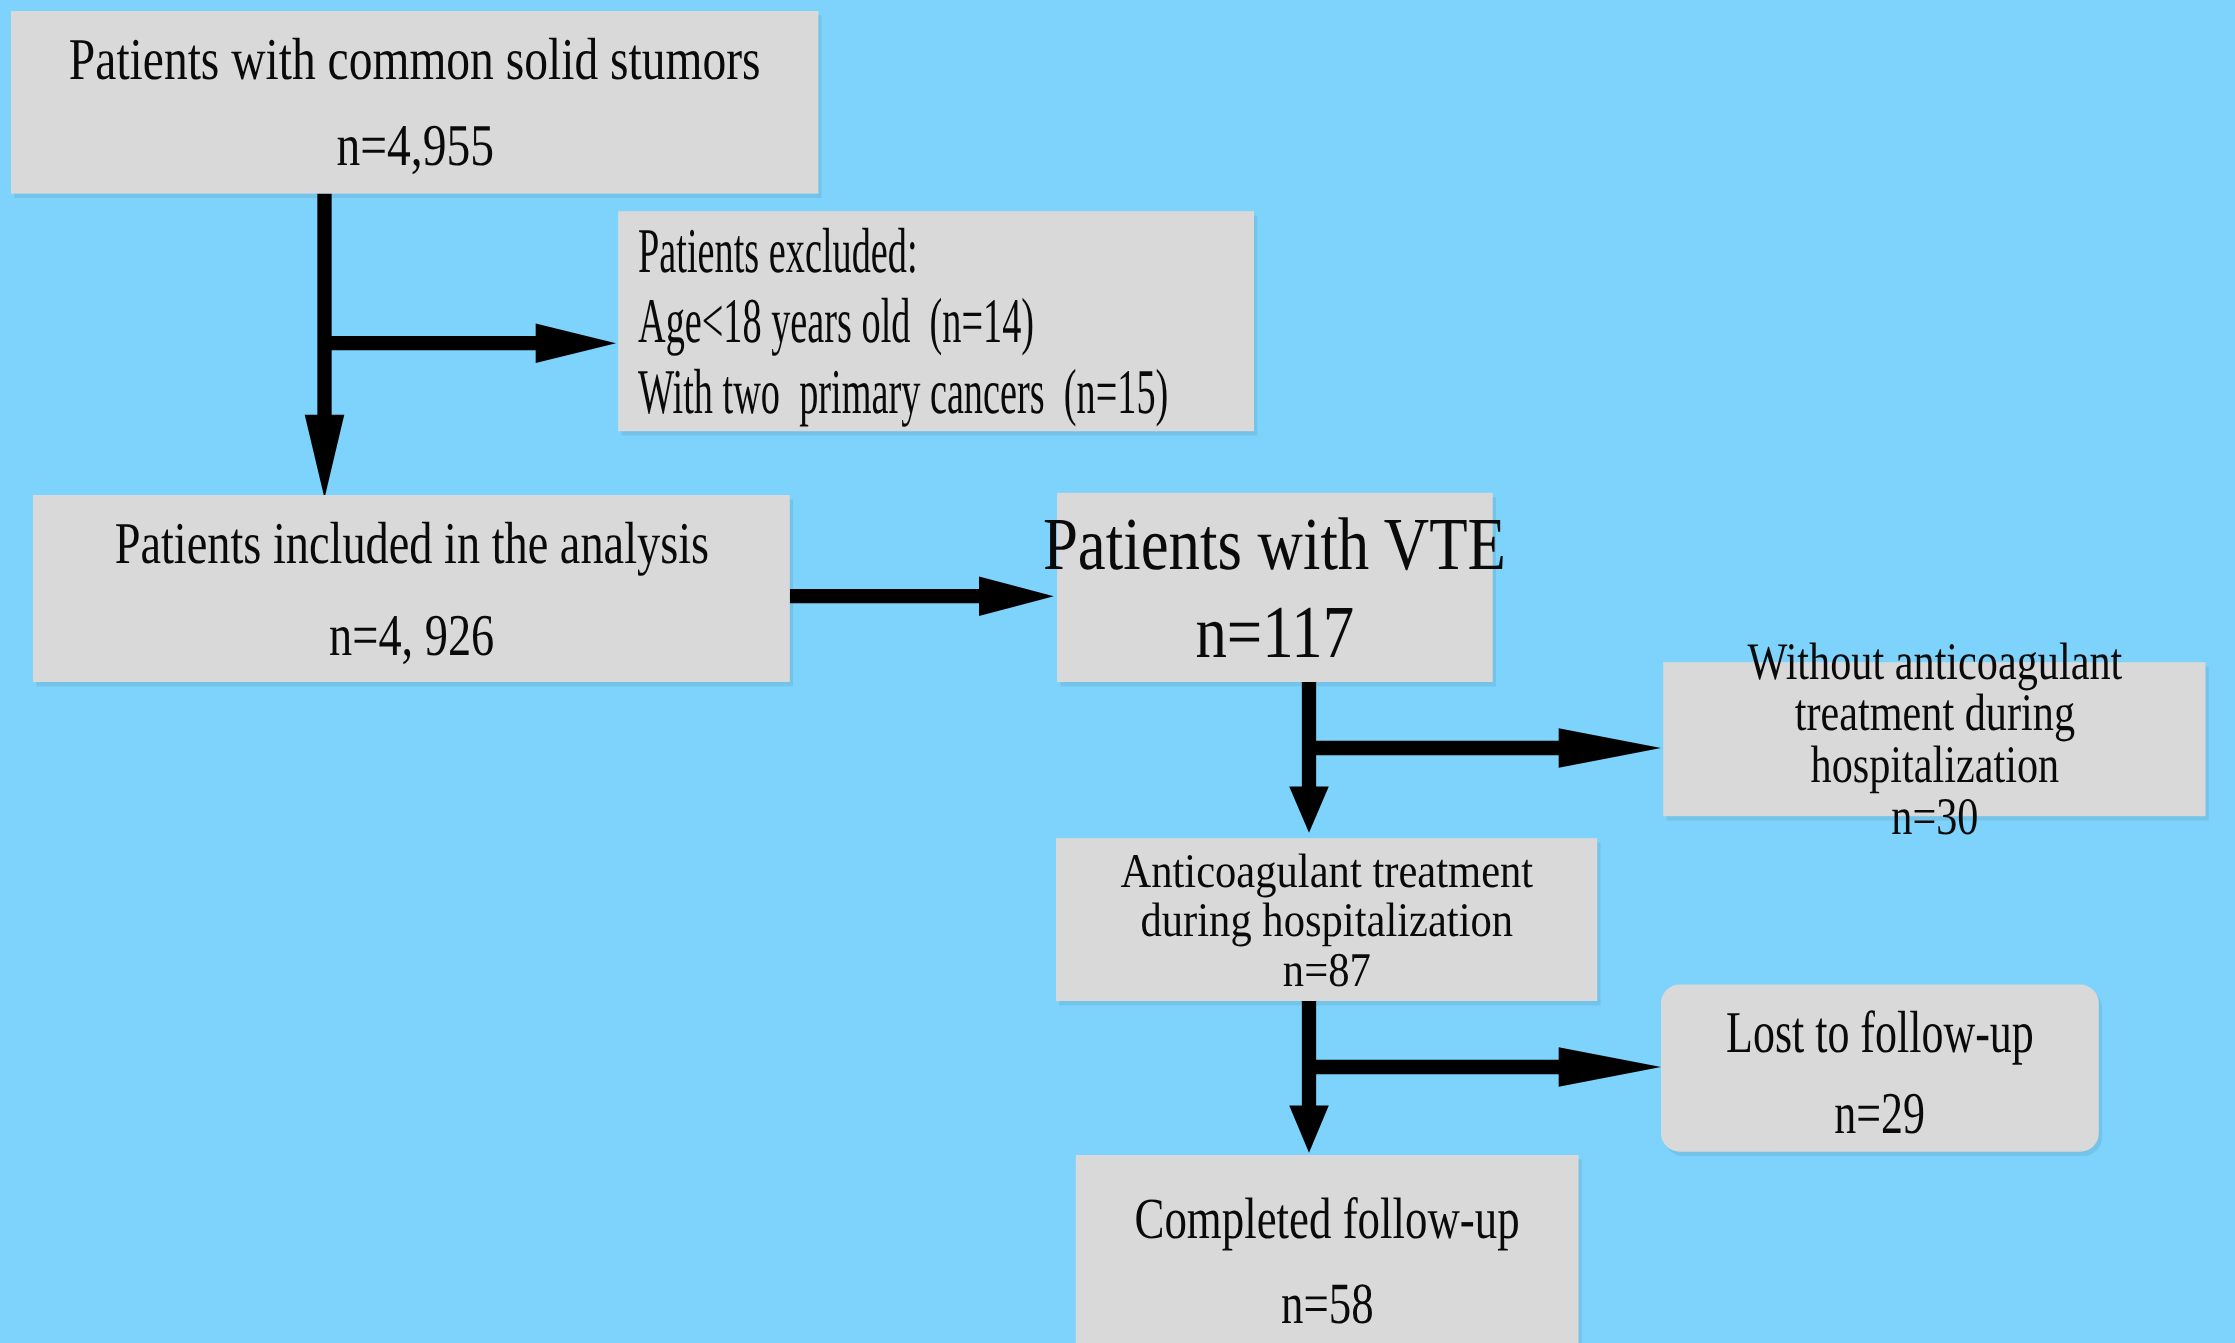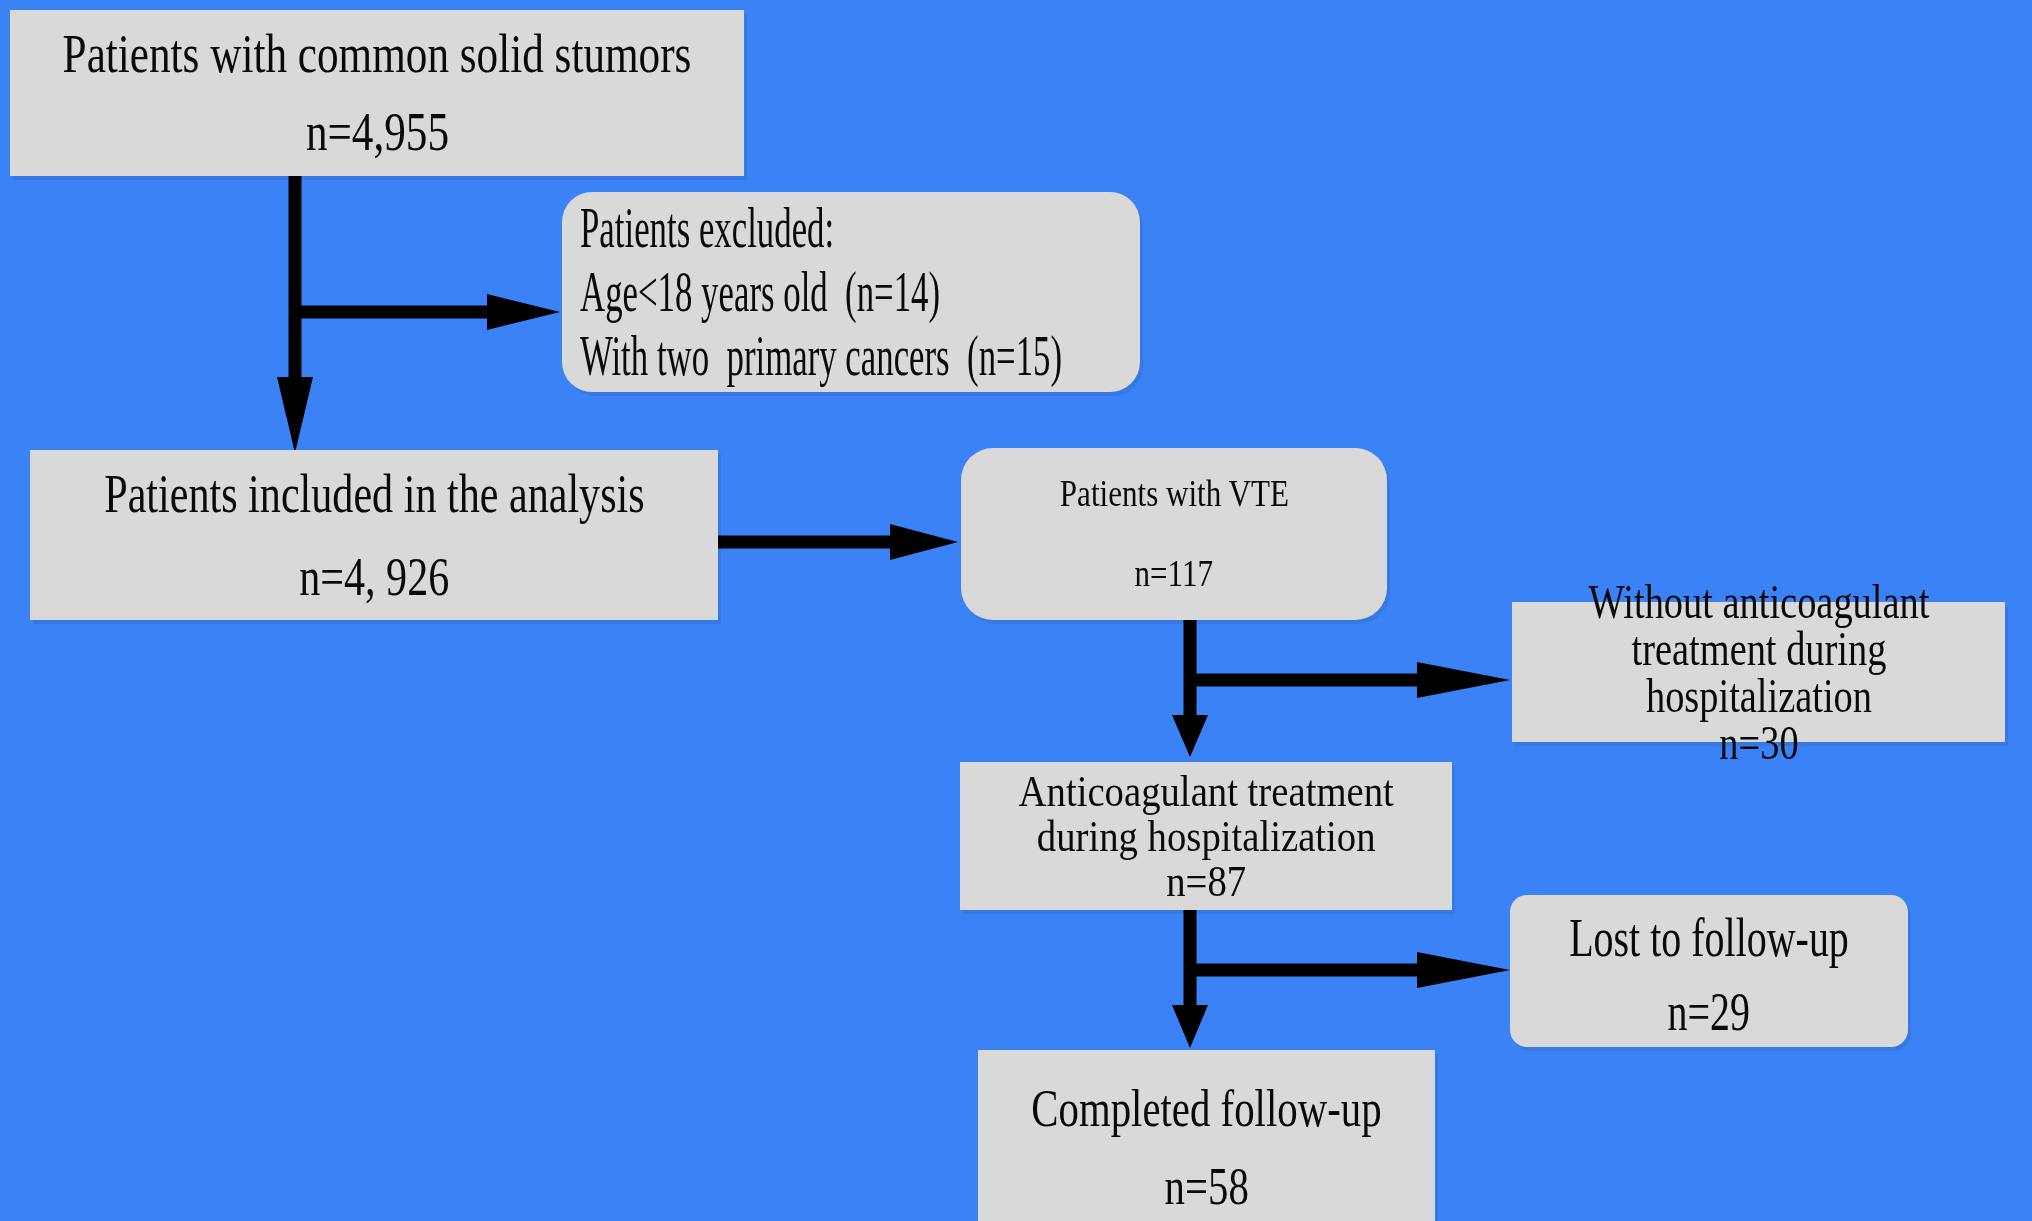--- a/index.html
+++ b/index.html
@@ -4,21 +4,21 @@
 <style>
   html, body {
     margin: 0;
     padding: 0;
     background: #ffffff;
   }
   #figure {
     position: relative;
     width: 2032px;
     height: 1221px;
-    background: #3b82f6;
+    background: #7dd3fc;
     font-family: "Liberation Serif", "DejaVu Serif", serif;
     color: #0a0a0a;
     overflow: hidden;
   }
   .node {
     position: absolute;
     background: #d9d9d9;
     display: flex;
     flex-direction: column;
     align-items: center;
@@ -42,30 +42,30 @@
   #arrows polygon { fill: #000000; }
 
   
   #n1 { left: 10px; top: 10px; width: 734px; height: 166px; font-size: 54px; line-height: 54px; }
   #n1 .txt { transform: scaleX(0.80); }
   #n1 .count { margin-top: 24px; }
 
   
   #n2 { left: 562px; top: 192px; width: 578px; height: 200px;
         align-items: flex-start; text-align: left; padding-left: 18px; box-sizing: border-box;
-        font-size: 58px; line-height: 64px; border-radius: 30px; }
+        font-size: 58px; line-height: 64px; }
   #n2 .txt { transform: scaleX(0.60); transform-origin: left center; }
 
   
   #n3 { left: 30px; top: 450px; width: 688px; height: 170px; font-size: 54px; line-height: 54px; }
   #n3 .txt { transform: scaleX(0.78); }
   #n3 .count { margin-top: 29px; }
 
   
-  #n4 { left: 961px; top: 448px; width: 426px; height: 172px; font-size: 37px; line-height: 50px; border-radius: 32px; }
+  #n4 { left: 961px; top: 448px; width: 396px; height: 172px; font-size: 68px; line-height: 50px; }
   #n4 .txt { transform: scaleX(0.84); }
   #n4 .count { margin-top: 30px; }
 
   
   #n5 { left: 1512px; top: 602px; width: 493px; height: 140px; font-size: 48px; line-height: 47px; }
   #n5 .txt { transform: scaleX(0.80); }
 
   
   #n6 { left: 960px; top: 762px; width: 492px; height: 148px; font-size: 44px; line-height: 45px; }
   #n6 .txt { transform: scaleX(0.88); }

